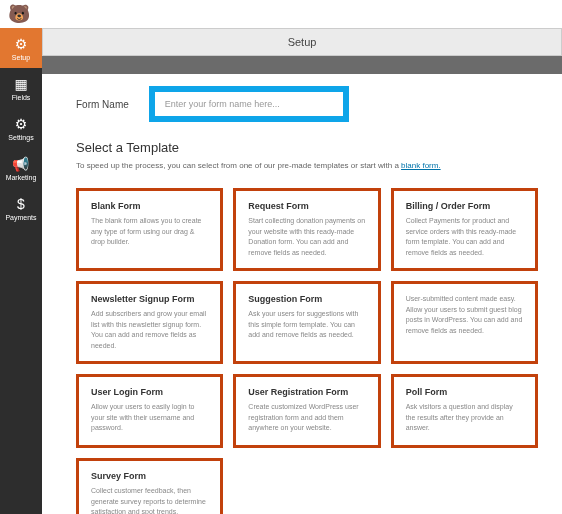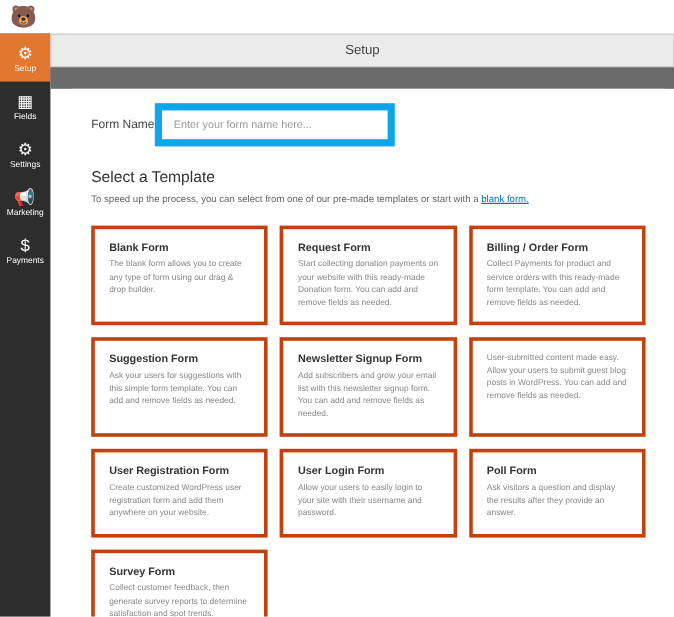--- a/index.html
+++ b/index.html
@@ -6,21 +6,21 @@
 body{background:#fff;width:562px;height:514px;position:relative}
 .logo{width:40px;height:28px;display:flex;align-items:center;justify-content:center;font-size:18px}
 .sidebar{position:absolute;left:0;top:28px;width:42px;background:#2d2d2d;height:486px}
 .sidebar-item{display:flex;flex-direction:column;align-items:center;justify-content:center;height:40px;color:#fff;font-size:7px;cursor:pointer}
 .sidebar-item.active{background:#e27730}
 .sidebar-item .icon{font-size:14px;margin-bottom:2px}
 .topbar{position:absolute;left:42px;top:28px;right:0;height:28px;background:#ebebeb;border:1px solid #ccc;display:flex;align-items:center;justify-content:center;font-size:11px;color:#444}
 .graybar{position:absolute;left:42px;top:56px;right:0;height:18px;background:#6b6b6b}
 .content{position:absolute;left:60px;top:74px;right:8px;bottom:0;background:#fff;overflow:hidden}
 .formname-row{display:flex;align-items:center;padding:12px 16px 18px}
-.formname-label{font-size:10px;color:#444;}
+.formname-label{font-size:10px;color:#444;margin-right:20px}
 .formname-input{flex:0 0 200px;padding:7px 10px;border:6px solid #0ea5e9;font-size:9px;color:#999}
 .formname-input::placeholder{color:#999}
 .template-header{padding:0 16px 6px}
 .template-title{font-size:13px;color:#333;margin-bottom:6px}
 .template-sub{font-size:8px;color:#666}
 .template-sub a{color:#0073aa;text-decoration:underline}
 .grid{display:grid;grid-template-columns:repeat(3,1fr);gap:10px;padding:12px 16px 16px}
 .card{border:3px solid #c2410c;padding:10px 12px;min-height:74px;cursor:pointer}
 .card-title{font-size:9px;font-weight:bold;color:#333;margin-bottom:5px}
 .card-desc{font-size:7px;color:#888;line-height:1.5}
@@ -77,37 +77,37 @@
       </div>
       <div class="card">
         <div class="card-title">Request Form</div>
         <div class="card-desc">Start collecting donation payments on your website with this ready-made Donation form. You can add and remove fields as needed.</div>
       </div>
       <div class="card">
         <div class="card-title">Billing / Order Form</div>
         <div class="card-desc">Collect Payments for product and service orders with this ready-made form template. You can add and remove fields as needed.</div>
       </div>
       <div class="card">
+        <div class="card-title">Newsletter Signup Form</div>
+        <div class="card-desc">Add subscribers and grow your email list with this newsletter signup form. You can add and remove fields as needed.</div>
+      </div>
+      <div class="card">
         <div class="card-title">Suggestion Form</div>
         <div class="card-desc">Ask your users for suggestions with this simple form template. You can add and remove fields as needed.</div>
-      </div>
-      <div class="card">
-        <div class="card-title">Newsletter Signup Form</div>
-        <div class="card-desc">Add subscribers and grow your email list with this newsletter signup form. You can add and remove fields as needed.</div>
       </div>
       <div class="card">
         <div class="card-desc">User-submitted content made easy. Allow your users to submit guest blog posts in WordPress. You can add and remove fields as needed.</div>
       </div>
       <div class="card">
+        <div class="card-title">User Login Form</div>
+        <div class="card-desc">Allow your users to easily login to your site with their username and password.</div>
+      </div>
+      <div class="card">
         <div class="card-title">User Registration Form</div>
         <div class="card-desc">Create customized WordPress user registration form and add them anywhere on your website.</div>
-      </div>
-      <div class="card">
-        <div class="card-title">User Login Form</div>
-        <div class="card-desc">Allow your users to easily login to your site with their username and password.</div>
       </div>
       <div class="card">
         <div class="card-title">Poll Form</div>
         <div class="card-desc">Ask visitors a question and display the results after they provide an answer.</div>
       </div>
       <div class="card">
         <div class="card-title">Survey Form</div>
         <div class="card-desc">Collect customer feedback, then generate survey reports to determine satisfaction and spot trends.</div>
       </div>
     </div>

